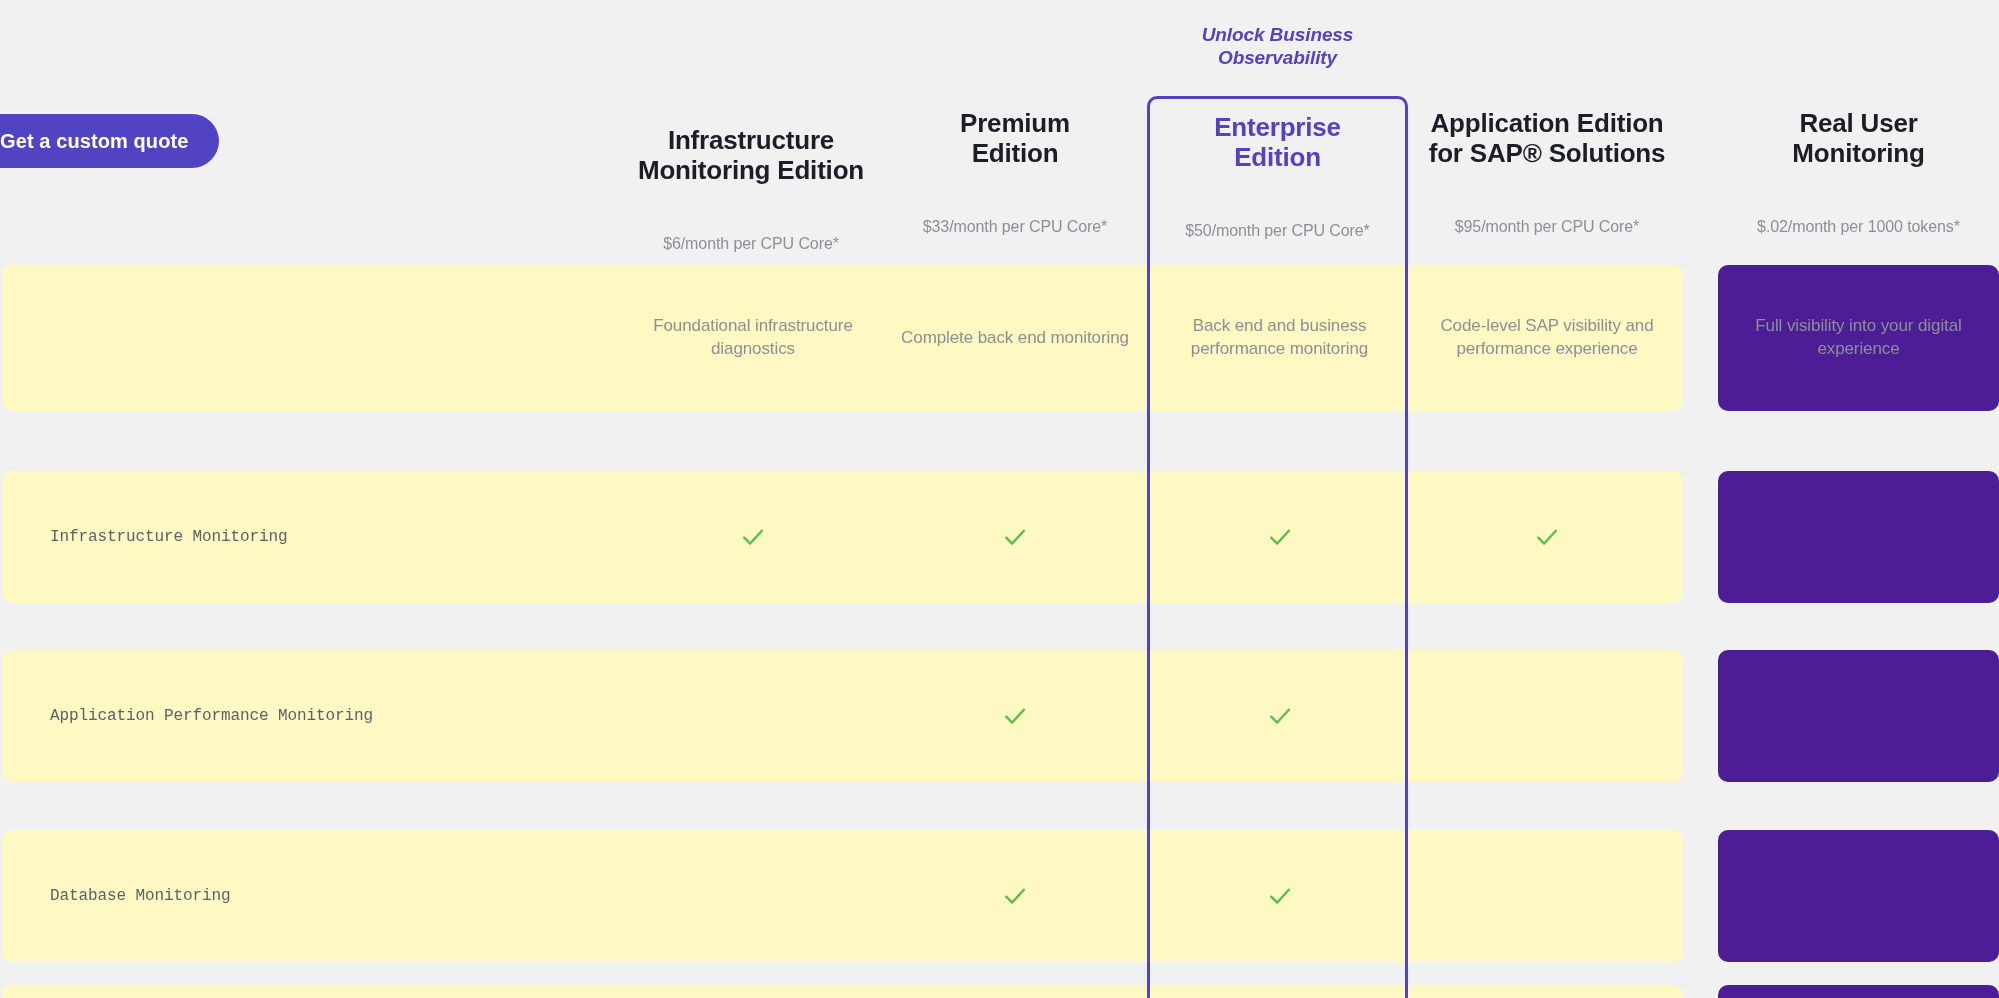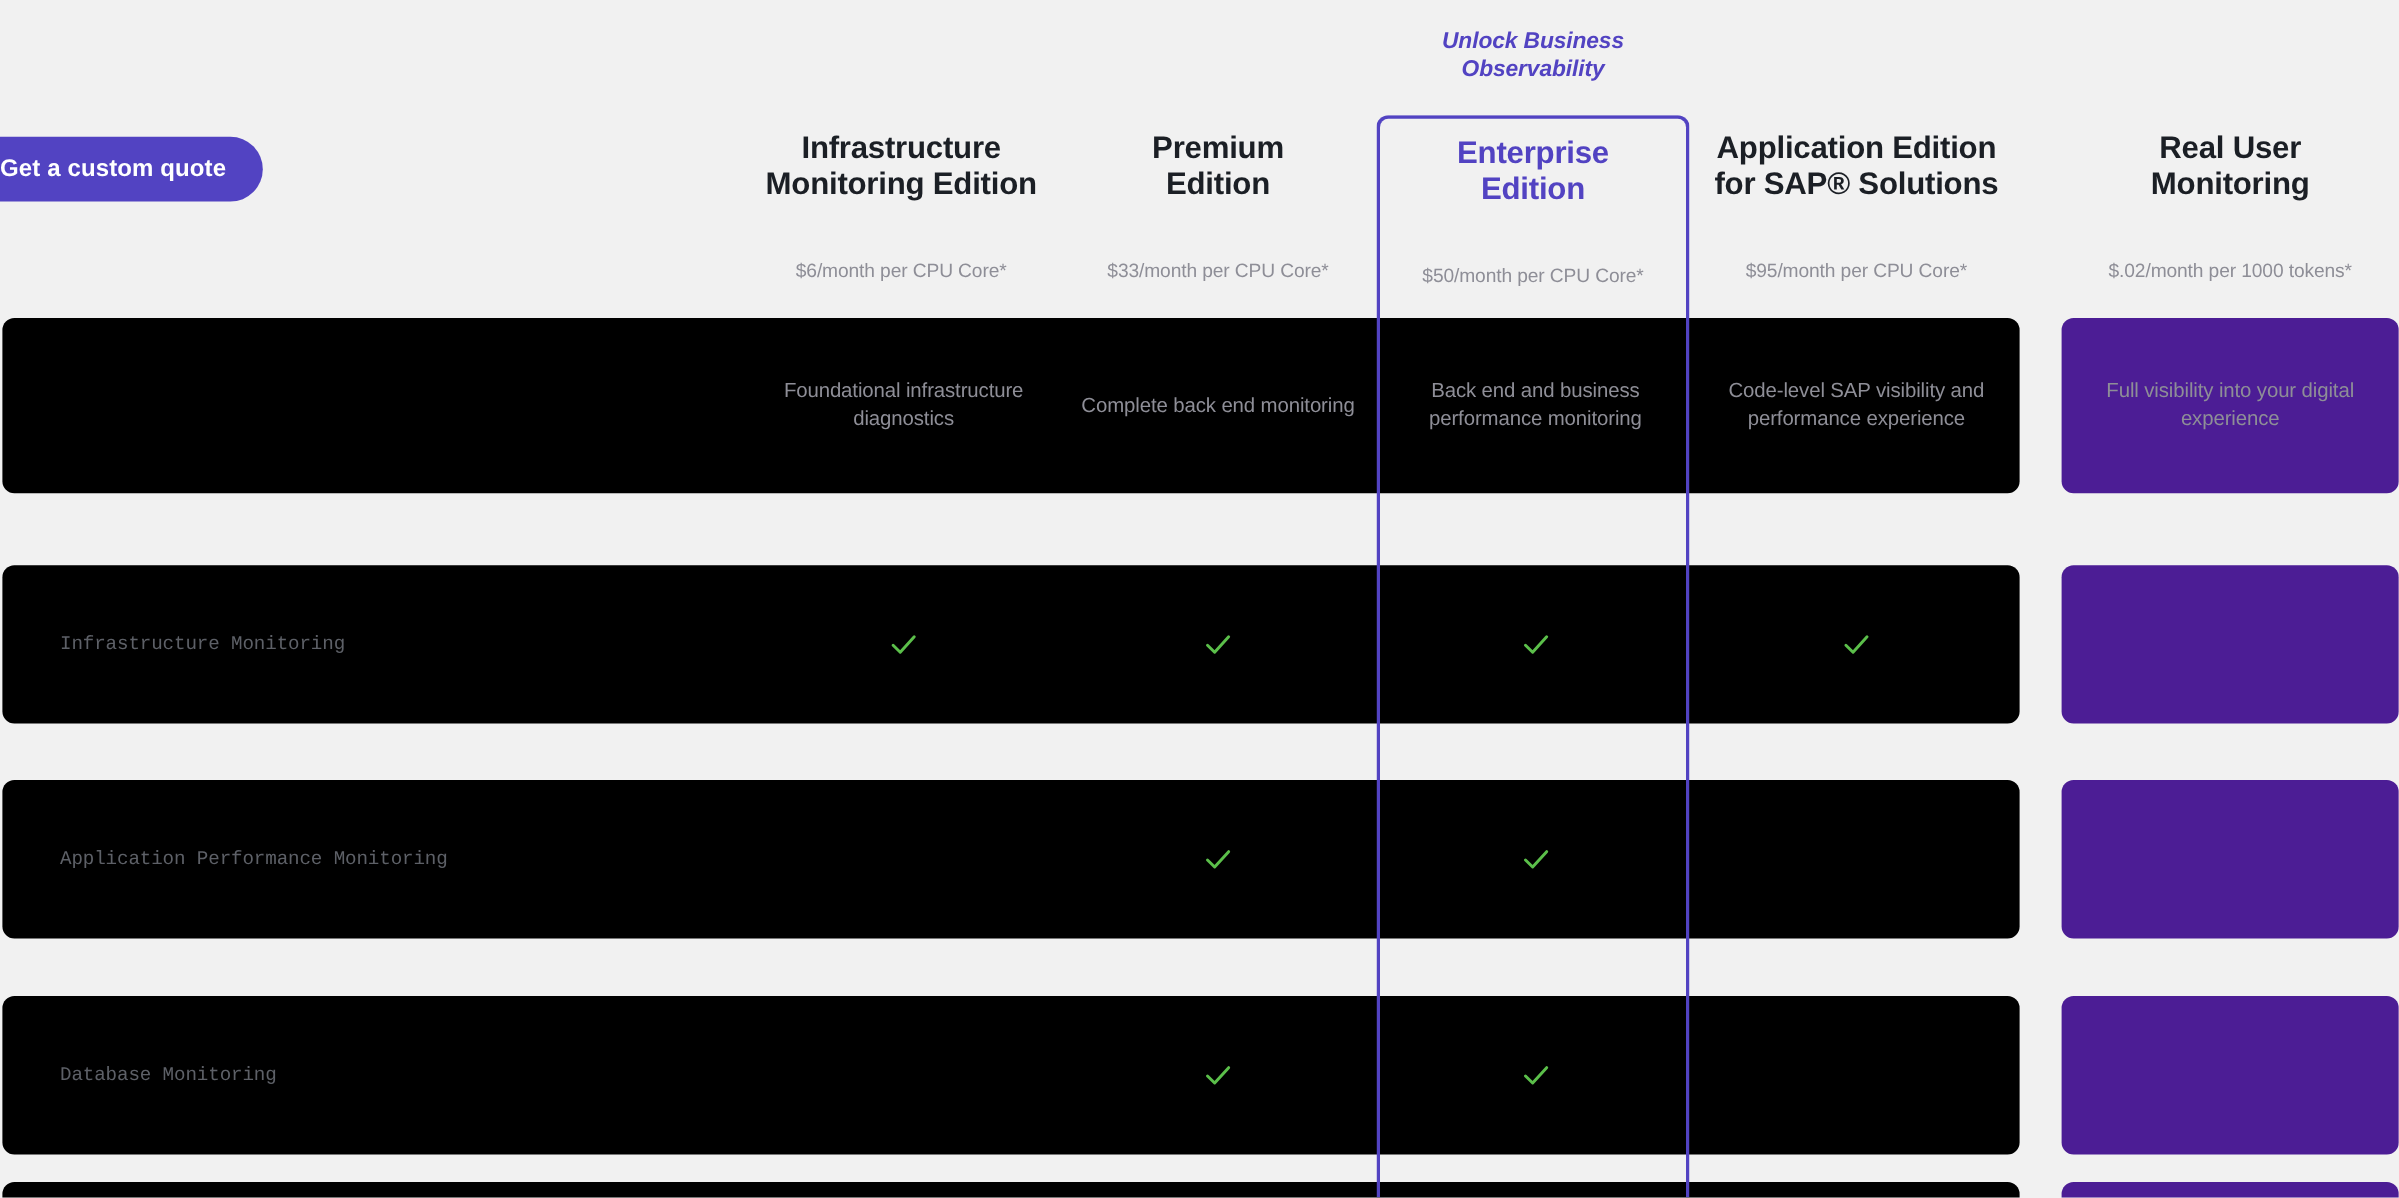--- a/index.html
+++ b/index.html
@@ -120,21 +120,21 @@
     border-top-right-radius: 10px;
     pointer-events: none;
     z-index: 5;
   }
 
   
   .row {
     position: absolute;
     left: 2px;
     width: 1681px;
-    background: #000000;
+    background: #fef9c3;
     border-radius: 10px;
   }
 
   .row-label {
     position: absolute;
     left: 48px;
     top: 50%;
     transform: translateY(-50%);
     font-size: 16px;
     font-weight: 400;
@@ -184,21 +184,21 @@
 </style>
 </head>
 <body>
 
 <div class="page">
 
   <div class="header">
 
     <button class="quote-btn">Get a custom quote</button>
 
-    <div class="col-head" style="left:601px;width:300px;">
+    <div class="col-head" style="left:601px;width:300px;margin-top:17px;">
       <div class="title">
         <span>Infrastructure</span><br>
         <span>Monitoring Edition</span>
       </div>
       <div class="price">$6/month per CPU Core*</div>
     </div>
 
     <div class="col-head" style="left:882px;width:266px;">
       <div class="title">
         <span>Premium</span><br>

